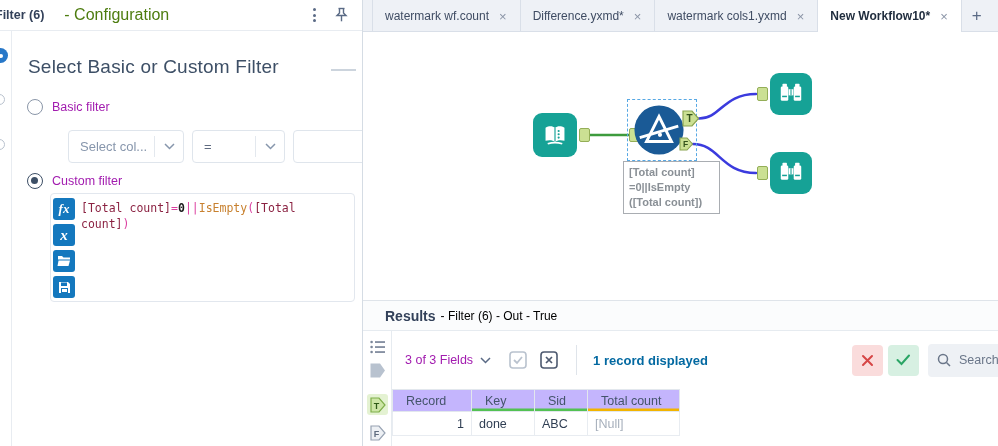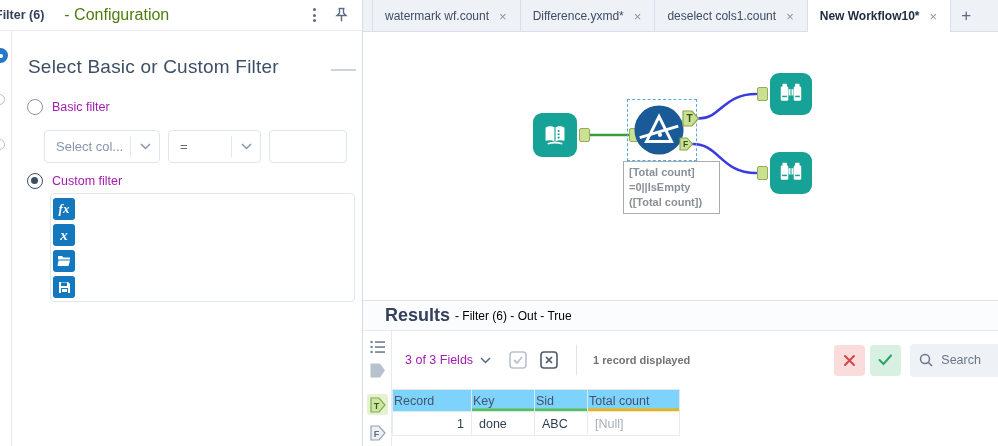--- a/index.html
+++ b/index.html
@@ -22,21 +22,21 @@
 
   .cfg-heading { position:absolute; left:28px; top:56px; font-size:19px; color:#3d4f66; letter-spacing:.2px; }
   .heading-dash { position:absolute; left:331px; top:69px; width:25px; height:2px; background:#ccd4dd; }
 
   .radio-row { position:absolute; display:flex; align-items:center; gap:9px; }
   .radio { width:16px; height:16px; border-radius:50%; border:1.5px solid #8a96a8; background:#fff; flex:0 0 auto; position:relative; cursor:pointer; }
   .radio.checked { border-color:#3d4f66; }
   .radio.checked::after { content:""; position:absolute; left:3px; top:3px; width:7px; height:7px; border-radius:50%; background:#3d4f66; }
   .radio-label { font-size:12.5px; color:#a21caf; }
 
-  .basic-controls { position:absolute; left:44px; top:130px; display:flex; gap:8px; }
+  .basic-controls { position:absolute; left:68px; top:130px; display:flex; gap:8px; }
   .fake-select { height:33px; border:1px solid #dfe5ec; border-radius:4px; background:#fff; display:flex; align-items:center; cursor:pointer; }
   .fake-select .val { padding:0 8px 0 11px; font-size:13px; color:#8796ac; flex:1; white-space:nowrap; overflow:hidden; }
   .fake-select .chev { width:29px; height:21px; border-left:1px solid #e3e8ee; display:flex; align-items:center; justify-content:center; }
   .value-input { width:78px; height:33px; border:1px solid #dfe5ec; border-radius:4px; background:#fff; padding:0 8px; font-size:13px; color:#47586e; outline:none; font-family:"Liberation Sans",sans-serif; }
 
   .expr-box { position:absolute; left:50px; top:193px; width:305px; height:109px; border:1px solid #e2e7ee; border-radius:4px; background:#fff; }
   .expr-icons { position:absolute; left:2px; top:4px; display:flex; flex-direction:column; gap:4px; }
   .expr-btn { width:22px; height:22px; background:#1478be; border-radius:3px; color:#fff; display:flex; align-items:center; justify-content:center; cursor:pointer; }
   .expr-btn .fx { font-family:"Liberation Serif",serif; font-style:italic; font-size:13px; font-weight:700; }
   .expr-btn .chi { font-family:"Liberation Serif",serif; font-style:italic; font-size:15px; font-weight:700; }
@@ -62,44 +62,44 @@
   .tool.browse { width:42px; height:42px; }
   .anchor-sq { position:absolute; width:11px; height:14px; background:#cbe093; border:1px solid #94ae57; border-radius:2px; cursor:pointer; }
   .tf-anchor { position:absolute; cursor:pointer; }
   .filter-sel { position:absolute; left:627px; top:99px; width:70px; height:62px; border:1.5px dashed #57a8e4; }
   .filter-tool { position:absolute; left:633px; top:104px; width:52px; height:52px; cursor:pointer; }
   .annotation { position:absolute; left:623px; top:161px; width:97px; min-height:50px; border:1.5px solid #a9adb2; background:#fff; padding:3px 5px; font-size:11px; font-weight:700; color:#8a9096; line-height:15px; white-space:pre-line; }
 
   
   .results { position:absolute; left:363px; top:300px; width:635px; height:146px; background:#fff; border-top:1px solid #dfe4ea; }
   .results-header { height:30px; background:#fbfcfd; border-bottom:1px solid #e6ebf0; display:flex; align-items:center; padding-left:22px; }
-  .results-title { font-weight:700; color:#33415a; font-size:18px; }
+  .results-title { font-weight:700; color:#33415a; font-size:14px; }
   .results-subtitle { color:#000000; font-size:12px; margin-left:5px; }
   .results-body { position:relative; height:115px; display:flex; }
   .results-strip { width:29px; border-right:1px solid #e6ebf0; position:relative; flex:0 0 auto; }
   .strip-ic { position:absolute; left:7px; cursor:pointer; }
   .tf-badge { position:absolute; left:4px; width:21px; height:21px; border-radius:3px; display:flex; align-items:center; justify-content:center; cursor:pointer; }
   .tf-badge.sel { background:#e4f2d2; }
   .results-main { flex:1; position:relative; }
   .results-toolbar { height:58px; display:flex; align-items:center; padding-left:13px; }
   .fields-link { color:#a21caf; font-size:12.5px; cursor:pointer; white-space:nowrap; }
   .tb-chev { margin-left:7px; cursor:pointer; }
   .cb-icon { margin-left:18px; cursor:pointer; }
   .tb-divider { width:1px; height:30px; background:#dfe4ea; margin:0 16px 0 18px; }
-  .record-count { font-weight:700; color:#737373; font-size:11px; white-space:nowrap; }
+  .record-count { font-weight:700; color:#0369a1; font-size:13px; white-space:nowrap; }
   .btn-sq { width:31px; height:31px; border-radius:4px; display:flex; align-items:center; justify-content:center; cursor:pointer; }
   .btn-x { background:#fadcdc; margin-left:144px; }
   .btn-check { background:#d7f0e2; margin-left:5px; }
   .search-box { margin-left:9px; width:161px; height:33px; background:#eef1f5; border-radius:4px; display:flex; align-items:center; padding:0 9px; }
   .search-box input { border:none; background:transparent; outline:none; font-size:12.5px; color:#47586e; width:110px; margin-left:8px; font-family:"Liberation Sans",sans-serif; }
   .search-box input::placeholder { color:#6a7689; }
 
   .grid { position:absolute; left:0; top:58px; }
   .grid-head { display:flex; }
-  .th { height:23px; background:#7dd3fc; border:1px solid #e2e7ed; border-left:none; display:flex; align-items:center; padding-left:1px; color:#44546b; font-size:12.5px; cursor:pointer; }
+  .th { height:23px; background:#c4b5fd; border:1px solid #e2e7ed; border-left:none; display:flex; align-items:center; padding-left:13px; color:#44546b; font-size:12.5px; cursor:pointer; }
   .th:first-child { border-left:1px solid #e2e7ed; }
   .grid-body .tr { display:flex; }
   .td { height:24px; background:#fff; border:1px solid #e8ecf1; border-top:none; border-left:none; display:flex; align-items:center; padding:0 7px; color:#2f3e53; font-size:12.5px; }
   .td:first-child { border-left:1px solid #e8ecf1; }
   .td.right { justify-content:flex-end; }
   .td.muted { color:#a7b0bc; }
   .th:nth-child(1), .td:nth-child(1) { width:80px; }
   .th:nth-child(2), .td:nth-child(2) { width:63px; }
   .th:nth-child(3), .td:nth-child(3) { width:53px; }
   .th:nth-child(4), .td:nth-child(4) { width:92px; }
@@ -184,36 +184,38 @@
         </span>
         <span class="expr-btn">
           <svg width="13" height="13" viewBox="0 0 13 13">
               <path d="M1 1 h9 l2 2 v9 H1 Z" fill="#fff"></path>
               <rect x="3" y="1.5" width="6" height="3.5" fill="#1478be"></rect>
               <rect x="3" y="7" width="7" height="5" fill="#1478be"></rect>
               <rect x="4" y="8" width="5" height="3" fill="#fff"></rect>
             </svg>
         </span>
       </div>
+      <div class="expr-text"><span class="tok-field">[Total count]</span><span class="tok-op">=</span><span class="tok-num">0</span><span class="tok-op">||</span><span class="tok-func">IsEmpty</span><span class="tok-op">(</span><span class="tok-field">[Total</span><span class="tok-field">
+count]</span><span class="tok-op">)</span></div>
     </div>
   </div>
 
   <div class="tabbar">
     <span class="tabbar-line"></span>
     <div style="display:flex">
         <div class="tab">
           <span class="tab-label">watermark wf.count</span>
           <span class="tab-close">×</span>
         </div>
         <div class="tab">
           <span class="tab-label">Difference.yxmd*</span>
           <span class="tab-close">×</span>
         </div>
         <div class="tab">
-          <span class="tab-label">deselect cols1.count</span>
+          <span class="tab-label">watermark cols1.yxmd</span>
           <span class="tab-close">×</span>
         </div>
         <div class="tab active">
           <span class="tab-label">New Workflow10*</span>
           <span class="tab-close">×</span>
         </div>
       </div>
     <span class="newtab">+</span>
   </div>
 

